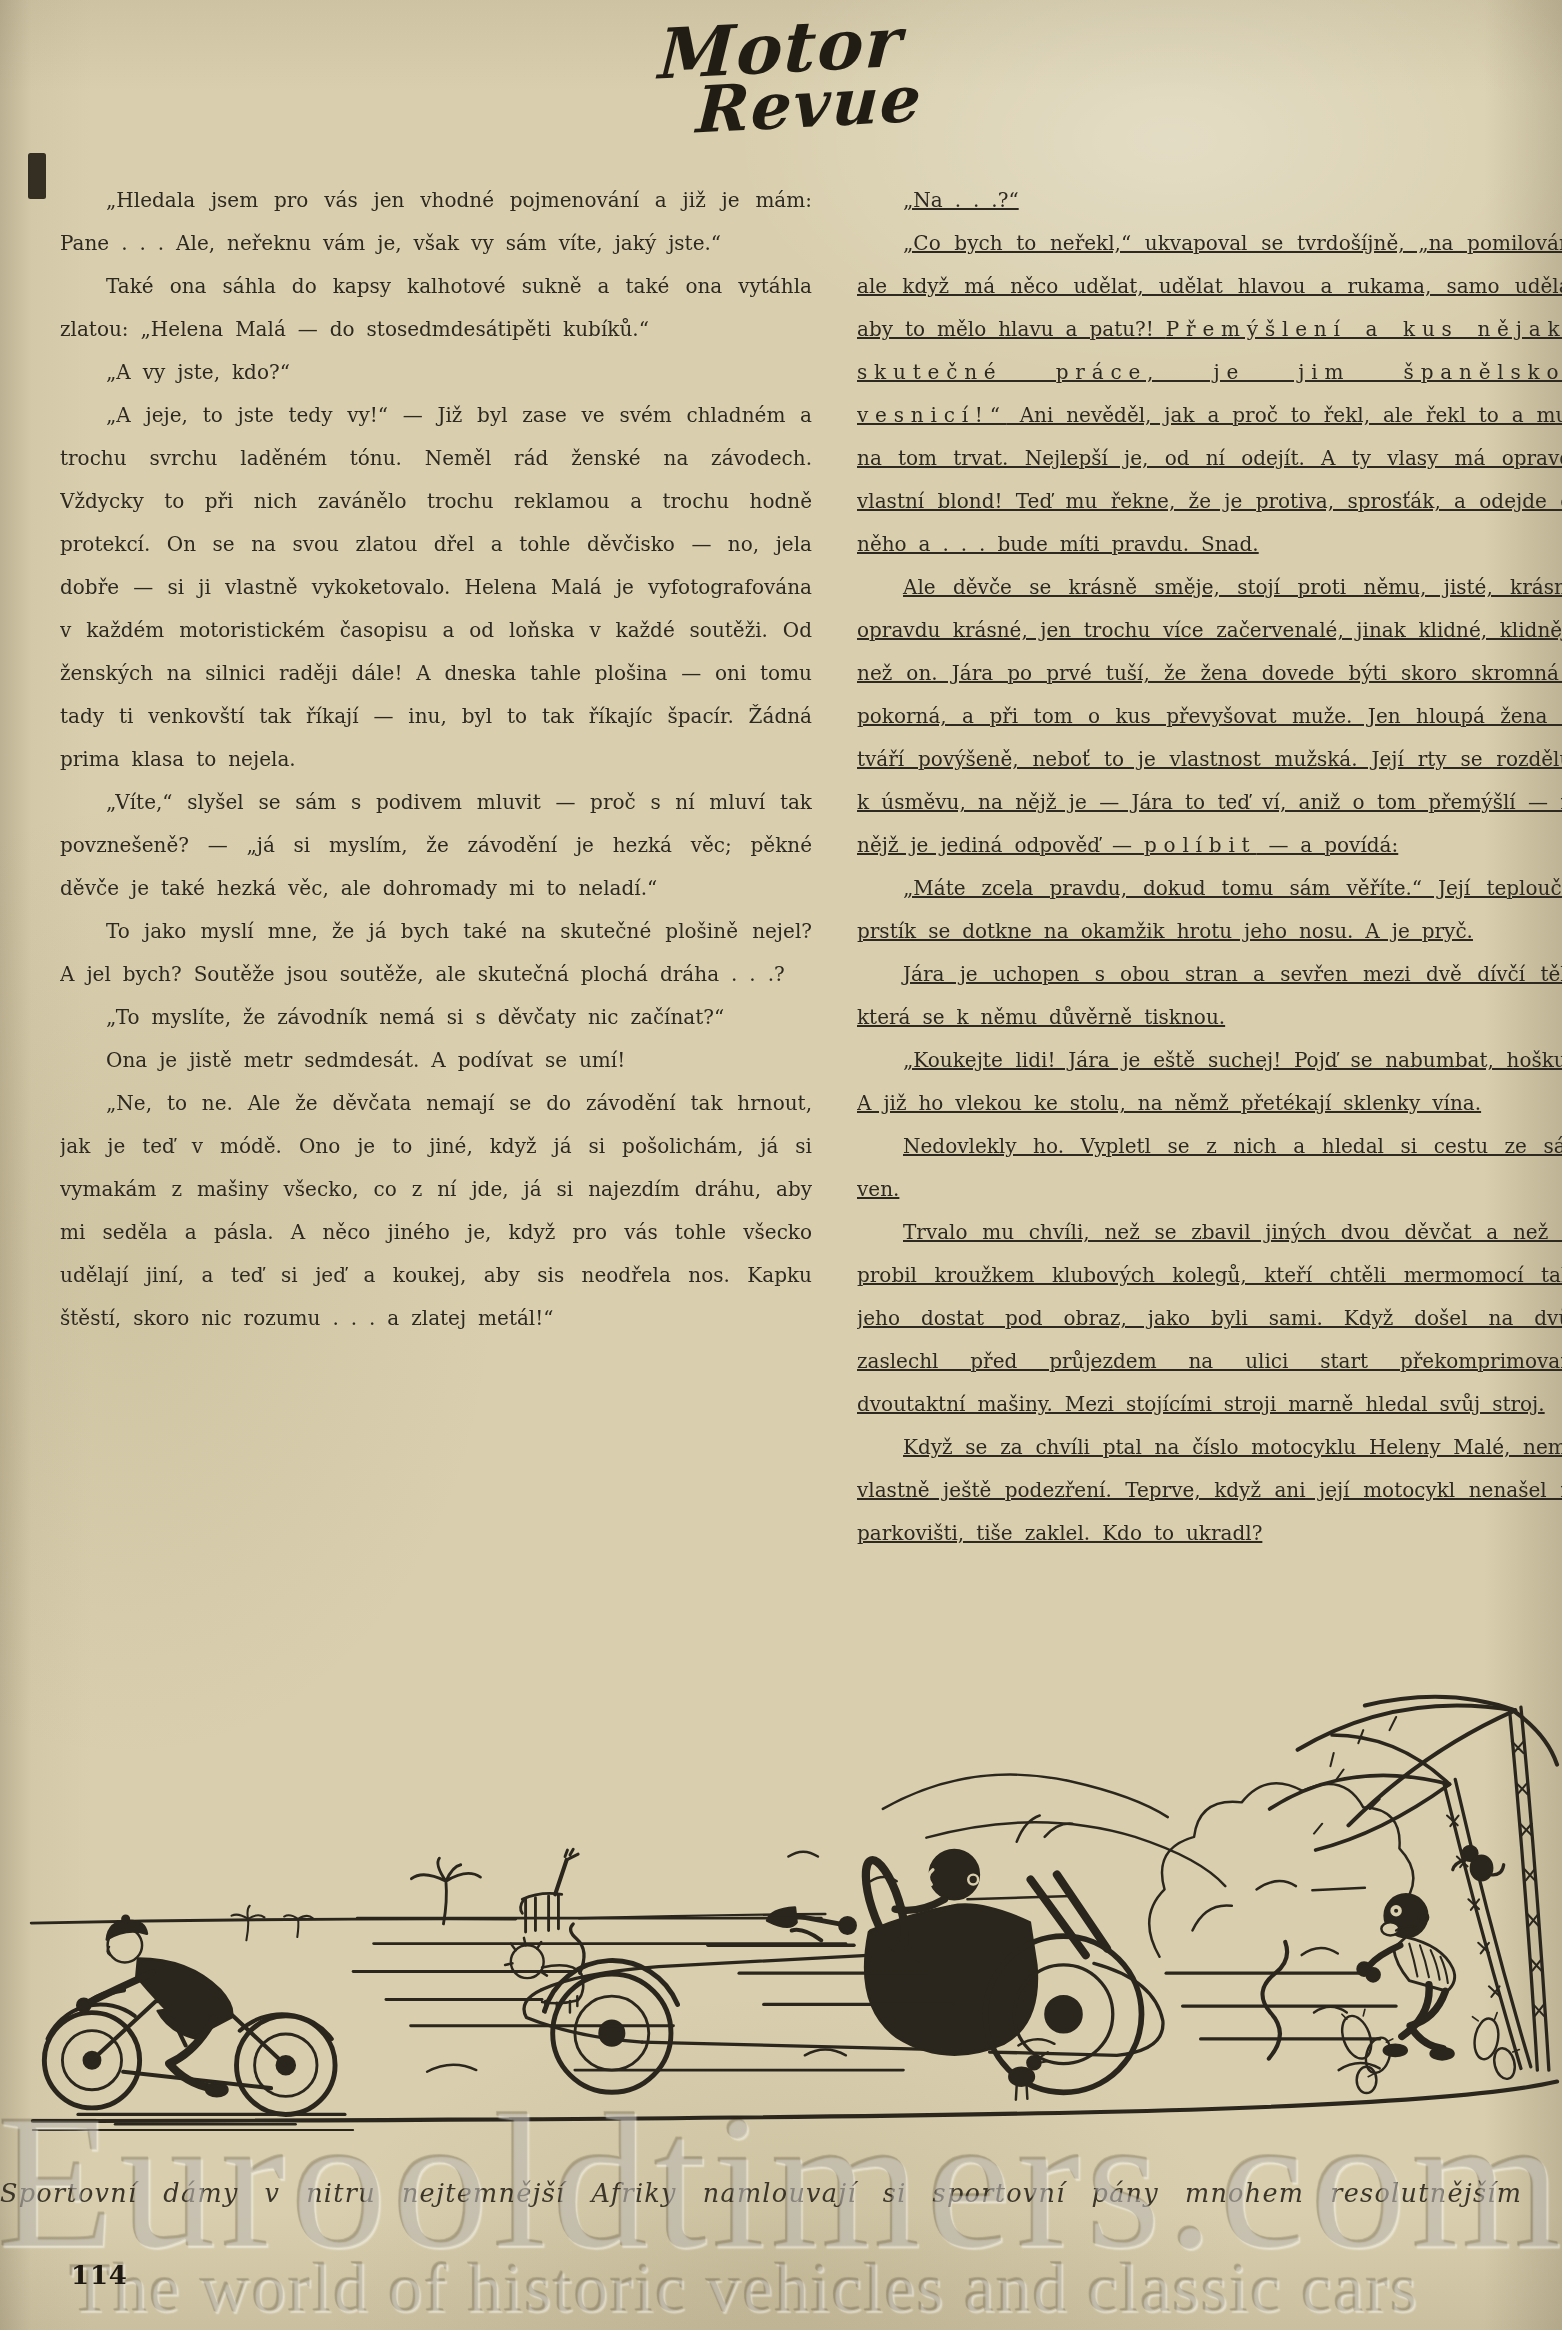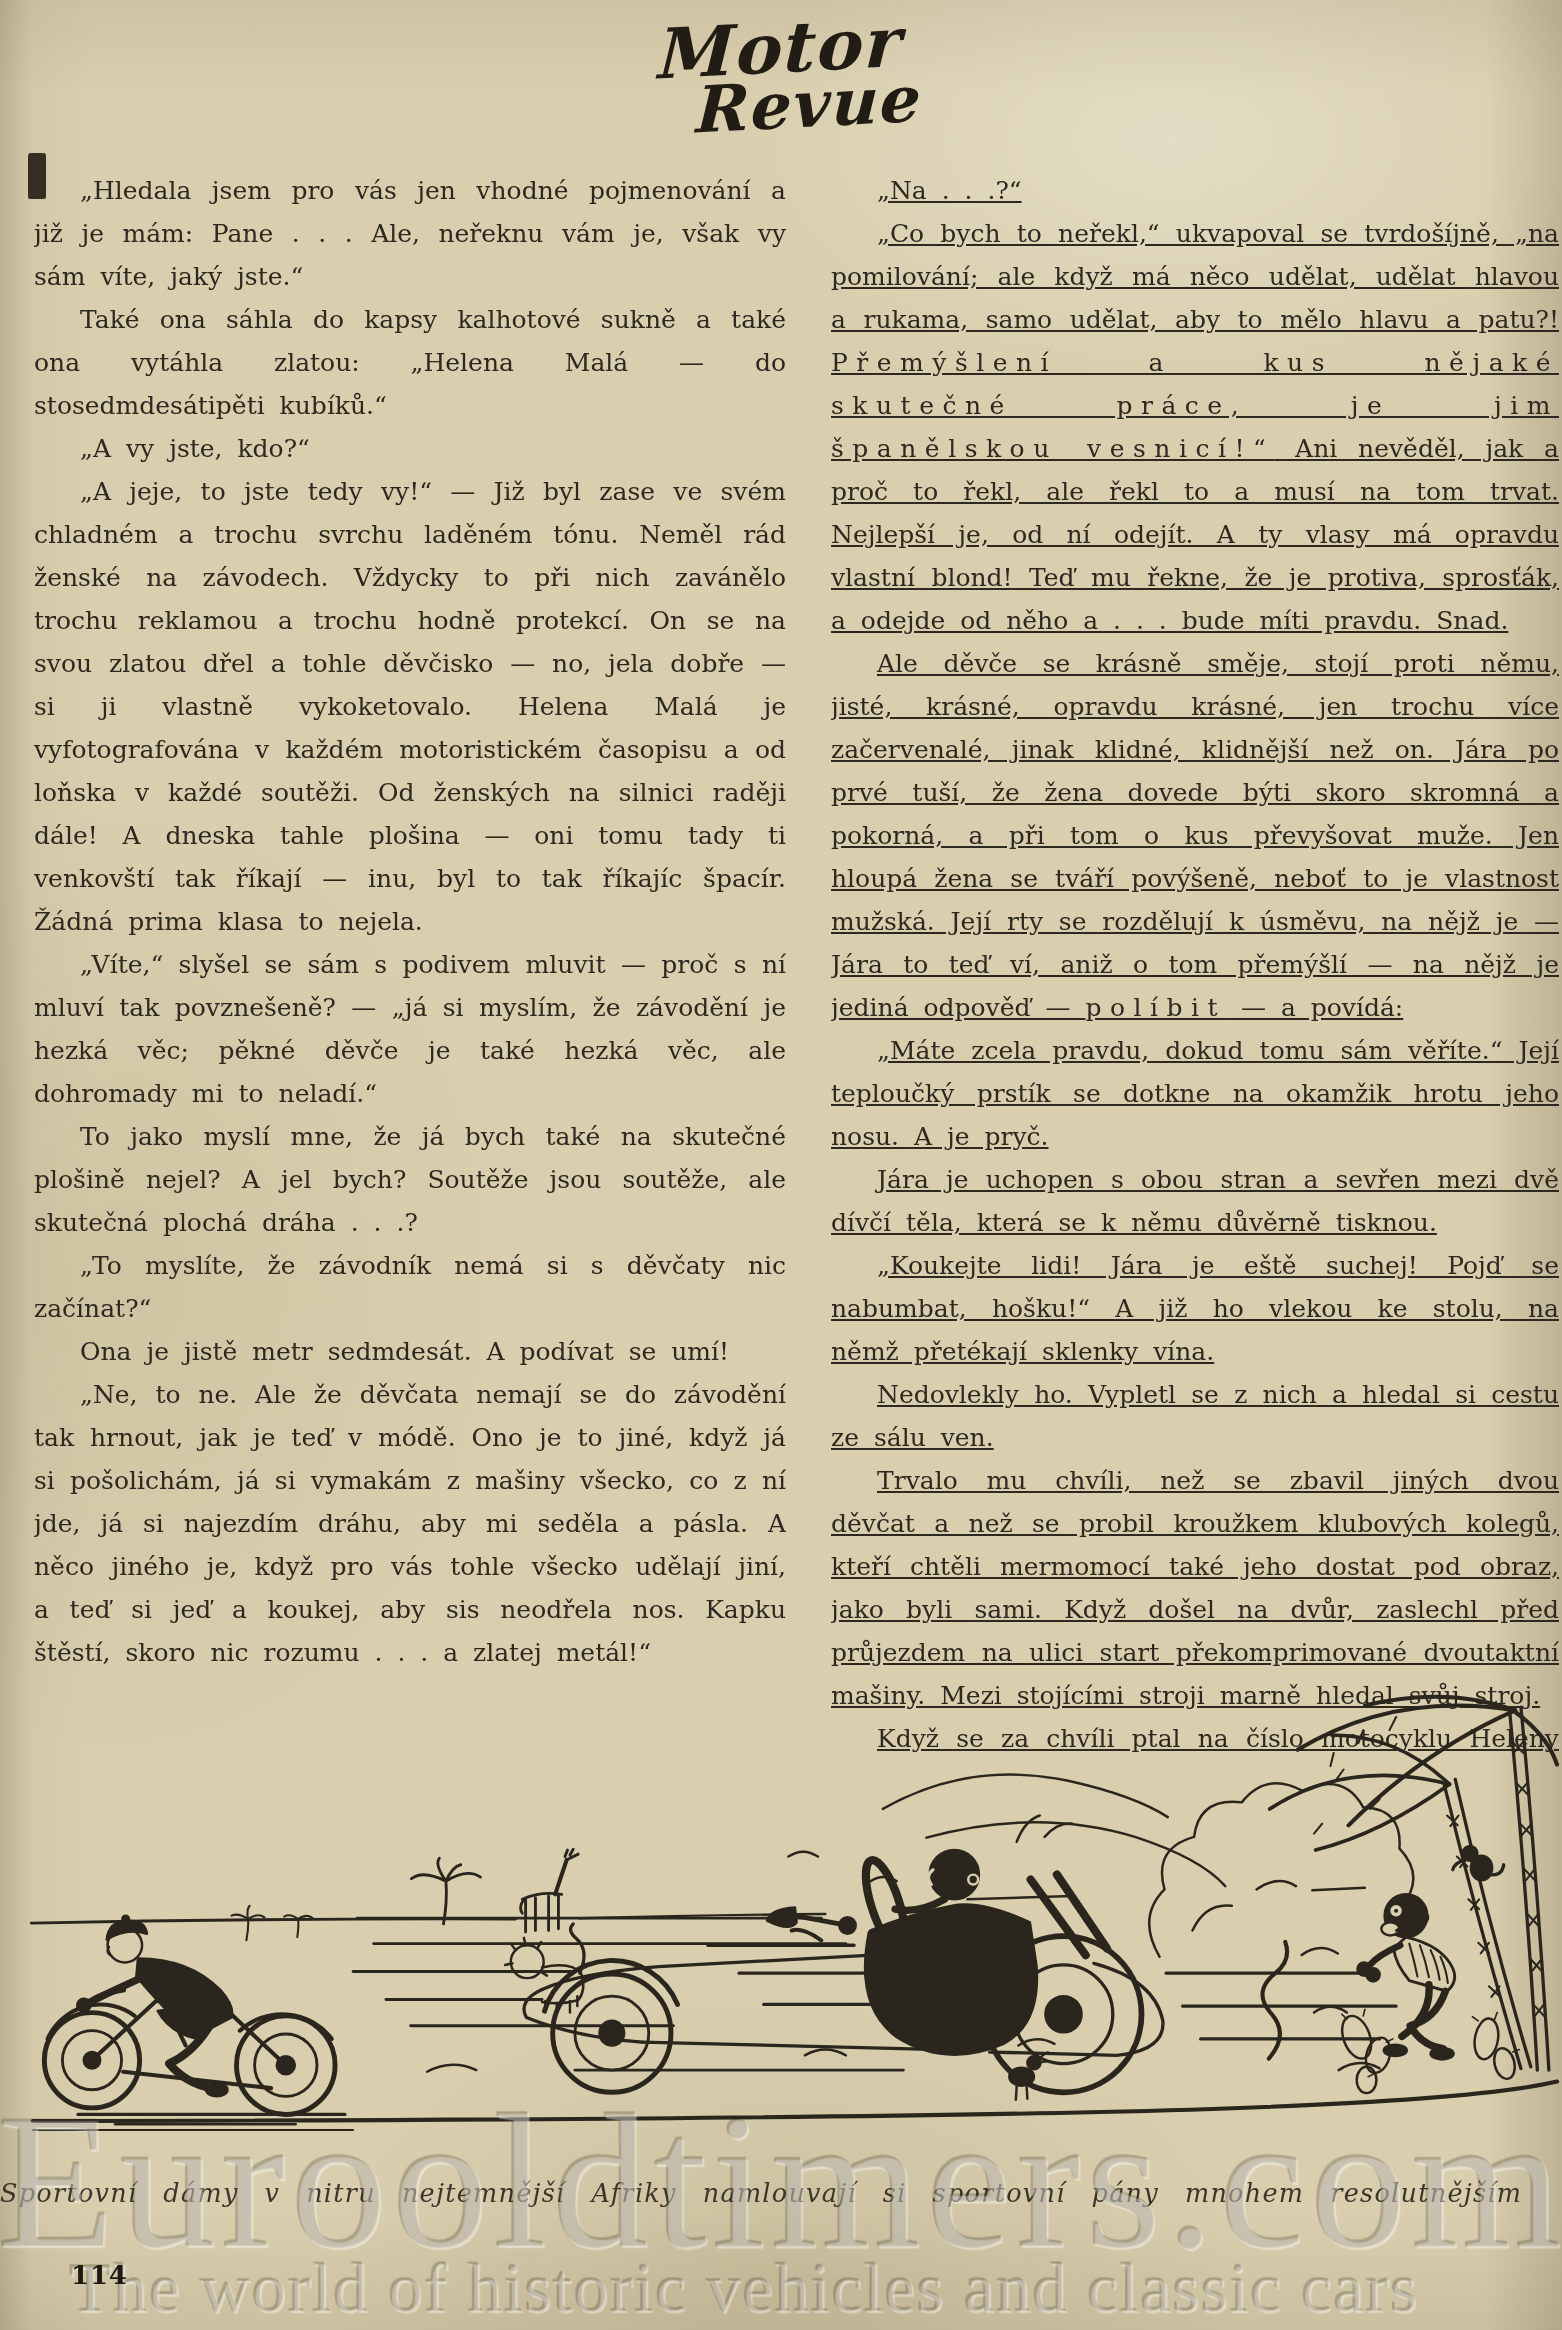--- a/index.html
+++ b/index.html
@@ -23,23 +23,23 @@
     font-family:"DejaVu Serif","Liberation Serif",serif;
     font-style:italic;font-weight:bold;
     color:#221d14;line-height:0.95;
     transform:rotate(-3deg) skewX(-6deg);
     letter-spacing:1.6px;
   }
   .logo-l1{font-size:69px;}
   .logo-l2{font-size:64px;margin-top:-5px;padding-left:57px;}
   
   .col{
-    position:absolute;top:169px;height:1589px;overflow:hidden;
-    font-size:25px;line-height:43px;text-align:justify;
-    word-spacing:0.28em;color:#2d2820;
+    position:absolute;top:179px;height:1589px;overflow:hidden;
+    font-size:20px;line-height:43px;text-align:justify;
+    word-spacing:0.28em;color:#2d2820;margin-left:26px;
   }
   .col-left{left:34px;width:752px;}
   .col-right{left:831px;width:728px;text-decoration:underline;}
   .col p.para{margin:0;text-indent:46px;}
   .spaced{letter-spacing:0.34em;}
   
   .smudge{position:absolute;left:28px;top:153px;width:18px;height:46px;background:#17130c;border-radius:2.5px;opacity:0.85;}
   
   .illustration{position:absolute;left:0;top:1684px;width:1562px;height:456px;}
   .caption{

